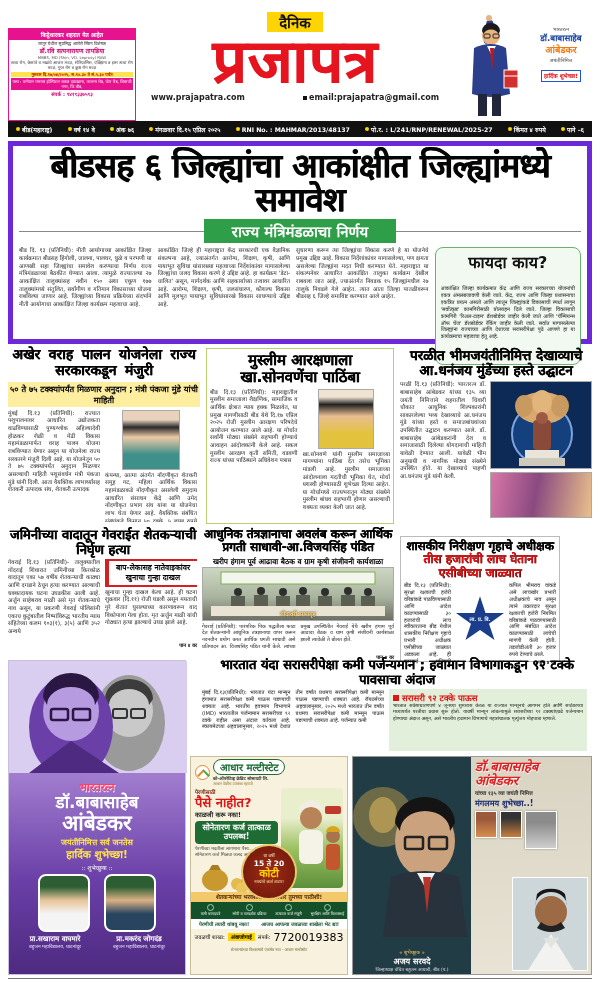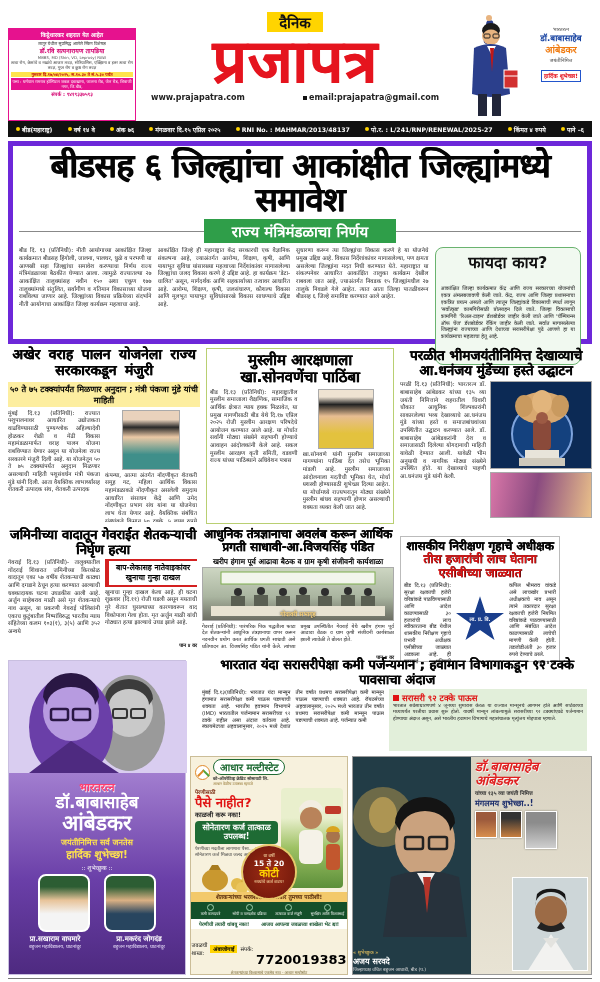--- a/index.html
+++ b/index.html
@@ -128,26 +128,26 @@
   .badge .b2 { font-size:7.5px; font-weight:900; }
   .badge .b3 { font-size:11px; font-weight:900; color:#ffd400; line-height:1; }
   .badge .b4 { font-size:4.2px; color:#ffe9b0; }
   .ribbon { background:#f3c96b; color:#5a2d0c; font-size:5.8px; font-weight:900; text-align:center; padding:1px 0; }
   .features { display:flex; background:#14502a; color:#fff; }
   .feat { flex:1; text-align:center; font-size:3.8px; padding:2px 1px; line-height:1.2; }
   .feat i { display:block; width:7px; height:7px; border:1px solid #9fd0ae; border-radius:50%; margin:0 auto 1px; }
   .ad2-cta { display:flex; justify-content:space-around; font-size:5px; font-weight:700; color:#14502a; padding:2px; background:#fff; }
   .ad2-contact { display:flex; align-items:center; justify-content:center; gap:3px; font-size:5.4px; padding:2px; }
   .branch { background:#ffd400; font-weight:900; padding:0 3px; }
-  .ad2-phone { font-weight:700; font-size:13px;margin-top:21px; }
+  .ad2-phone { font-weight:400; font-size:11px; }
   .ad2-foot { text-align:center; font-size:3.9px; color:#6b5a25; padding-top:1px; }
 
   .ad3 { left:352px; top:756px; width:240px; height:219px; background:#1d2f37; display:flex; overflow:hidden; border:1px solid #999; }
   .ad3-left { width:118px; position:relative; }
-  .ad3-cap { position:absolute; bottom:2px; left:0; width:100%; color:#fff; }
+  .ad3-cap { position:absolute; bottom:2px; left:0; width:100%; text-align:center; color:#fff; }
   .ad3-ww { font-size:5px; color:#f0c75e; }
   .ad3-name { font-size:8px; font-weight:900; color:#fff; }
   .ad3-role { font-size:4.6px; color:#ddd; }
   .ad3-right { width:122px; background:linear-gradient(#d9d3c2,#e8e3d4); padding:3px 4px; position:relative; }
   .ad3-t1 { font-size:13px; font-weight:900; color:#e02020; font-style:italic; line-height:1.05; text-shadow:0.5px 0.5px #fff; }
   .ad3-line { font-size:5.4px; color:#333; margin-top:2px; font-weight:700; }
   .ad3-wish { font-size:8px; font-weight:900; color:#1a2c6b; }
   .tiles { display:flex; gap:3px; margin-top:3px; align-items:flex-start; }
   .tile { border:1px solid #fff; box-shadow:0 0 2px #0006; }
   .tile1 { width:22px; height:27px; background:linear-gradient(#9c5a3c 30%,#d88f4e); }

